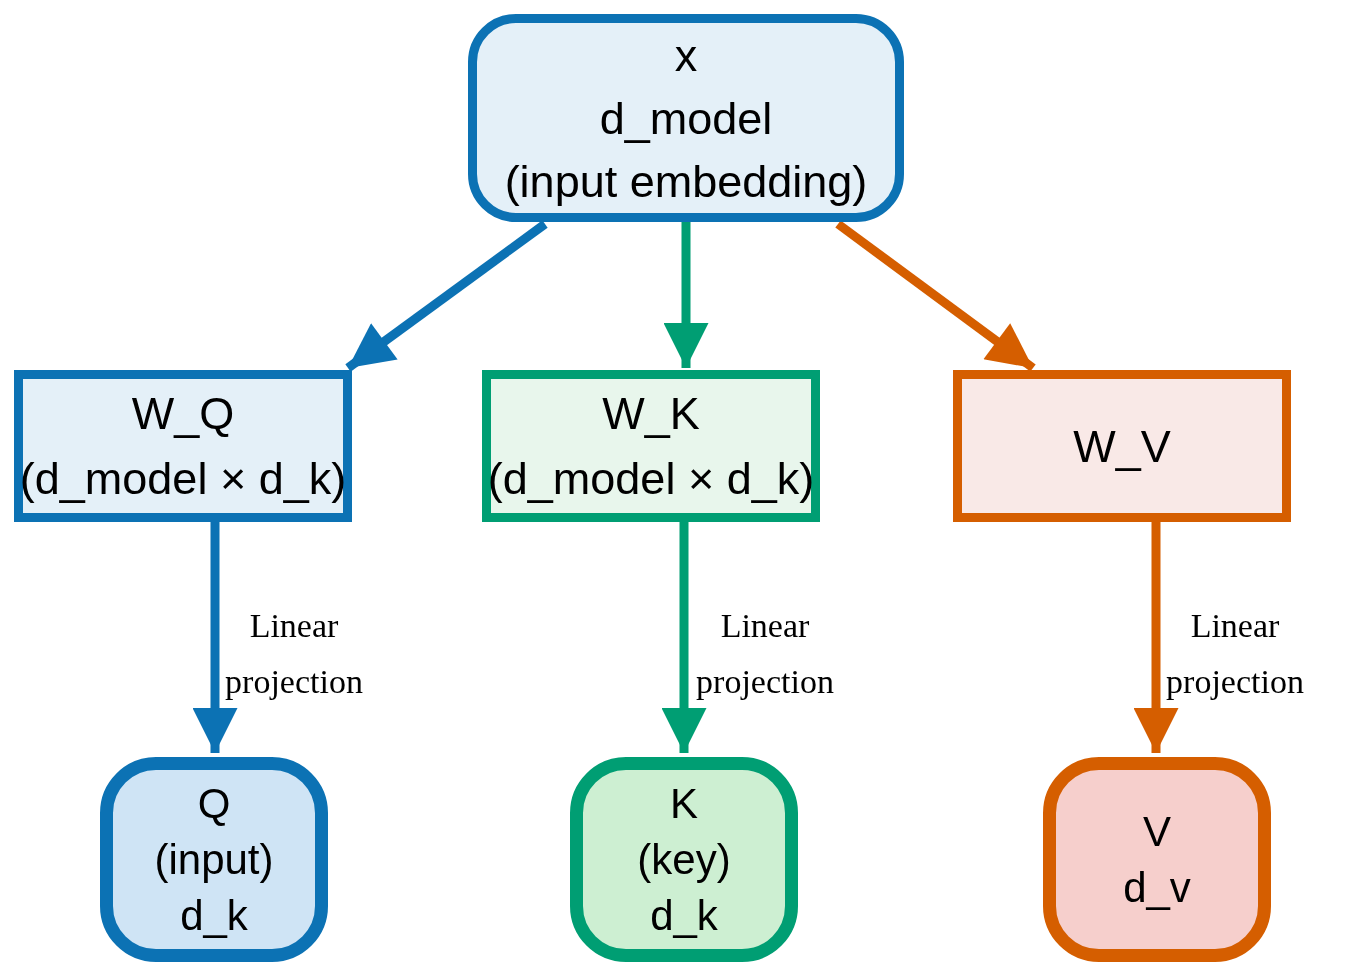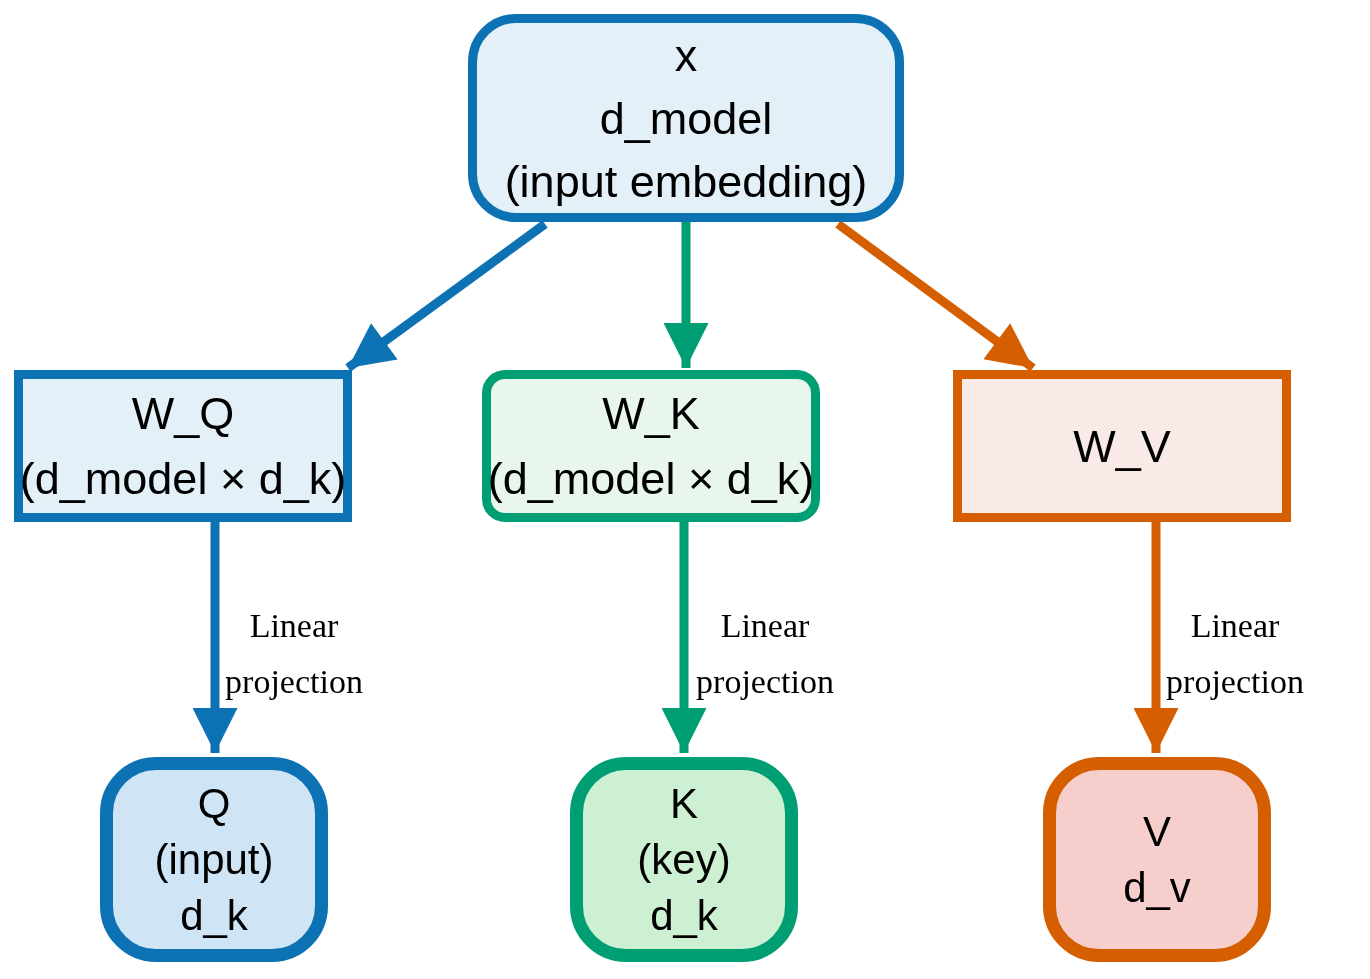--- a/index.html
+++ b/index.html
@@ -30,21 +30,21 @@
     border-radius: 48px;
     background: var(--blue-fill-light);
     font-size: 45px; line-height: 63px;
   }
   .w-node {
     top: 370px; width: 338px; height: 152px;
     border-style: solid; border-width: 9px;
     font-size: 45px; line-height: 65px;
   }
   .w-node.blue   { left: 14px;  border-color: var(--blue);   background: var(--blue-fill-light); }
-  .w-node.green  { left: 482px; border-color: var(--green);  background: var(--green-fill-light); border-radius: 23px; }
+  .w-node.green  { left: 482px; border-color: var(--green);  background: var(--green-fill-light); }
   .w-node.orange { left: 953px; border-color: var(--orange); background: var(--orange-fill-light); gap: 48px; }
   .out-node {
     top: 757px; width: 228px; height: 205px;
     border-style: solid; border-width: 13px;
     border-radius: 56px;
     font-size: 42px; line-height: 56px;
   }
   .out-node.blue   { left: 100px;  border-color: var(--blue);   background: var(--blue-fill); }
   .out-node.green  { left: 570px;  border-color: var(--green);  background: var(--green-fill); }
   .out-node.orange { left: 1043px; border-color: var(--orange); background: var(--orange-fill); }

